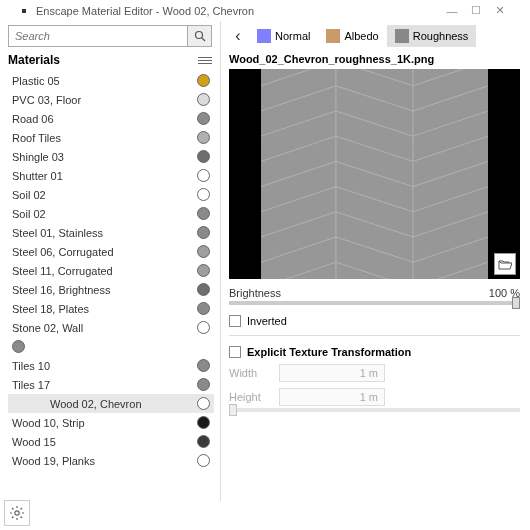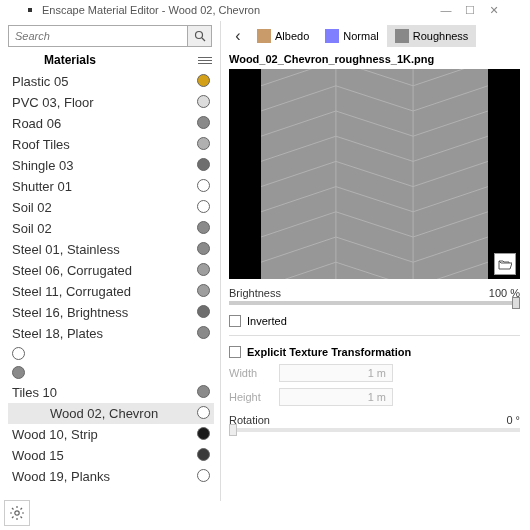--- a/index.html
+++ b/index.html
@@ -1,30 +1,30 @@
 <!DOCTYPE html>
 <html><head>
 <meta charset="utf-8">
 <style>
 * { box-sizing: border-box; margin: 0; padding: 0; font-family: Arial, sans-serif; }
 body { background: #fff; width: 530px; height: 530px; overflow: hidden; font-size: 11px; }
-.titlebar { display: flex; padding: 4px 24px; color: #555; font-size: 11px; }
+.titlebar { display: flex; align-items: center; padding: 4px 18px; color: #555; font-size: 11px; }
 .titlebar .logo { width: 12px; height: 12px; background: radial-gradient(circle, #333 30%, transparent 30%); margin-right: 6px; }
 .titlebar .spacer { flex: 1; }
 .titlebar .winbtn { width: 24px; text-align: center; color: #888; cursor: pointer; }
 .main { display: flex; height: 480px; }
 .left { width: 221px; border-right: 1px solid #ddd; display: flex; flex-direction: column; padding: 4px 0 0 8px; }
 .searchwrap { display: flex; border: 1px solid #aaa; margin-right: 8px; }
 .searchwrap input { flex: 1; border: none; padding: 4px 6px; font-size: 11px; font-style: italic; color: #888; outline: none; }
 .searchbtn { width: 24px; background: #eee; display: flex; align-items: center; justify-content: center; border-left: 1px solid #aaa; }
-.mathdr { display: flex; align-items: center; padding: 6px 8px 4px 0; font-weight: bold; font-size: 12px; margin-left: 36px; }
+.mathdr { display: flex; align-items: center; padding: 6px 8px 4px 0; font-weight: bold; font-size: 12px; }
 .mathdr .menu { width: 14px; display: flex; flex-direction: column; gap: 2px; cursor: pointer; }
 .mathdr .menu div { height: 1px; background: #666; }
 .matlist { flex: 1; overflow-y: auto; padding-right: 6px; }
-.matitem { display: flex; padding: 3px 4px; cursor: pointer; font-size: 13px; color: #333; }
+.matitem { display: flex; align-items: center; padding: 3px 4px; cursor: pointer; font-size: 11px; color: #333; }
 .matitem.sel { background: #e8e8e8; padding-left: 42px; }
 .matitem .label { flex: 1; }
 .swatch { width: 13px; height: 13px; border-radius: 50%; border: 1px solid #666; }
 .right { flex: 1; padding: 4px 10px 4px 8px; display: flex; flex-direction: column; position: relative; }
 .tabs { display: flex; align-items: center; gap: 2px; margin-bottom: 6px; }
 .backbtn { width: 18px; font-size: 16px; text-align: center; cursor: pointer; color: #333; }
 .tab { display: flex; align-items: center; padding: 4px 8px; font-size: 11px; cursor: pointer; gap: 4px; }
 .tab.active { background: #e0e0e0; }
 .tswatch { width: 14px; height: 14px; }
 .filename { font-weight: bold; font-size: 11px; margin-bottom: 4px; }
@@ -34,21 +34,21 @@
 .row { display: flex; align-items: flex-end; margin-top: 8px; font-size: 11px; }
 .row .rlabel { flex: 1; color: #333; }
 .row .rval { color: #333; }
 .slider { width: 100%; height: 4px; background: #ccc; position: relative; margin-top: 2px; }
 .slider .thumb { position: absolute; top: -4px; width: 8px; height: 12px; background: #ddd; border: 1px solid #888; }
 .chk { display: flex; align-items: center; gap: 6px; margin-top: 10px; font-size: 11px; }
 .chkbox { width: 12px; height: 12px; border: 1px solid #888; }
 .sep { border-top: 1px solid #ddd; margin-top: 8px; }
 .dimrow { display: flex; align-items: center; margin-top: 6px; font-size: 11px; color: #aaa; }
 .dimrow .dl { width: 50px; }
-.dimrow .dv { width: 114px; border: 1px solid #ddd; padding: 2px 6px; text-align: right; background: #fafafa; }
+.dimrow .dv { width: 106px; border: 1px solid #ddd; padding: 2px 6px; text-align: right; background: #fafafa; }
 .footer { position: absolute; bottom: 4px; left: 4px; width: 26px; height: 26px; border: 1px solid #ccc; display: flex; align-items: center; justify-content: center; cursor: pointer; }
 svg.chev { position: absolute; width: 100%; height: 100%; }
 </style>
 </head>
 <body>
 
 <div class="titlebar">
   <div class="logo"></div>
   <span>Enscape Material Editor - Wood 02, Chevron</span>
   <div class="spacer"></div>
@@ -123,27 +123,32 @@
         </div>
         <div class="matitem">
           <span class="label">Steel 16, Brightness</span>
           <span class="swatch" style="background:#6e6e6e"></span>
         </div>
         <div class="matitem">
           <span class="label">Steel 18, Plates</span>
           <span class="swatch" style="background:#8a8a8a"></span>
         </div>
         <div class="matitem">
+          <span class="label">Stone 02, Wall</span>
           <span class="swatch" style="background:#ffffff"></span>
         </div>
         <div class="matitem">
           <span class="swatch" style="background:#8a8a8a"></span>
         </div>
         <div class="matitem">
           <span class="label">Tiles 10</span>
+          <span class="swatch" style="background:#8a8a8a"></span>
+        </div>
+        <div class="matitem">
+          <span class="label">Tiles 17</span>
           <span class="swatch" style="background:#8a8a8a"></span>
         </div>
         <div class="matitem sel">
           <span class="label">Wood 02, Chevron</span>
           <span class="swatch" style="background:#ffffff"></span>
         </div>
         <div class="matitem">
           <span class="label">Wood 10, Strip</span>
           <span class="swatch" style="background:#1a1a1a"></span>
         </div>
@@ -156,26 +161,26 @@
           <span class="swatch" style="background:#ffffff"></span>
         </div>
       </div>
   </div>
 
   <div class="right">
     <div class="tabs">
       <div class="backbtn">‹</div>
       <div id="tabrow" style="display:flex">
           <div class="tab">
+            <span class="tswatch" style="background:#8080ff"></span>
+            <span>Normal</span>
+          </div>
+          <div class="tab">
             <span class="tswatch" style="background:#c99b6a"></span>
             <span>Albedo</span>
-          </div>
-          <div class="tab">
-            <span class="tswatch" style="background:#8080ff"></span>
-            <span>Normal</span>
           </div>
           <div class="tab active">
             <span class="tswatch" style="background:#888888"></span>
             <span>Roughness</span>
           </div>
         </div>
     </div>
     <div class="filename">Wood_02_Chevron_roughness_1K.png</div>
     <div class="preview">
       <div class="tex">
@@ -216,24 +221,20 @@
 
     <div class="dimrow">
       <span class="dl">Width</span>
       <span class="dv">1 m</span>
     </div>
     <div class="dimrow">
       <span class="dl">Height</span>
       <span class="dv">1 m</span>
     </div>
 
-    <div class="row" style="color:#aaa">
-      <span class="rlabel">Rotation</span>
-      <span class="rval"><span>0</span> <span>°</span></span>
-    </div>
     <div class="slider" style="opacity:.5">
         <div class="thumb" style="left:0"></div>
       </div>
   </div>
 </div>
 
 <div class="footer">
   <svg width="16" height="16" viewBox="0 0 16 16">
       <circle cx="8" cy="8" r="2.2" fill="none" stroke="#666" stroke-width="1.2"></circle>
       <g stroke="#666" stroke-width="1.2">

